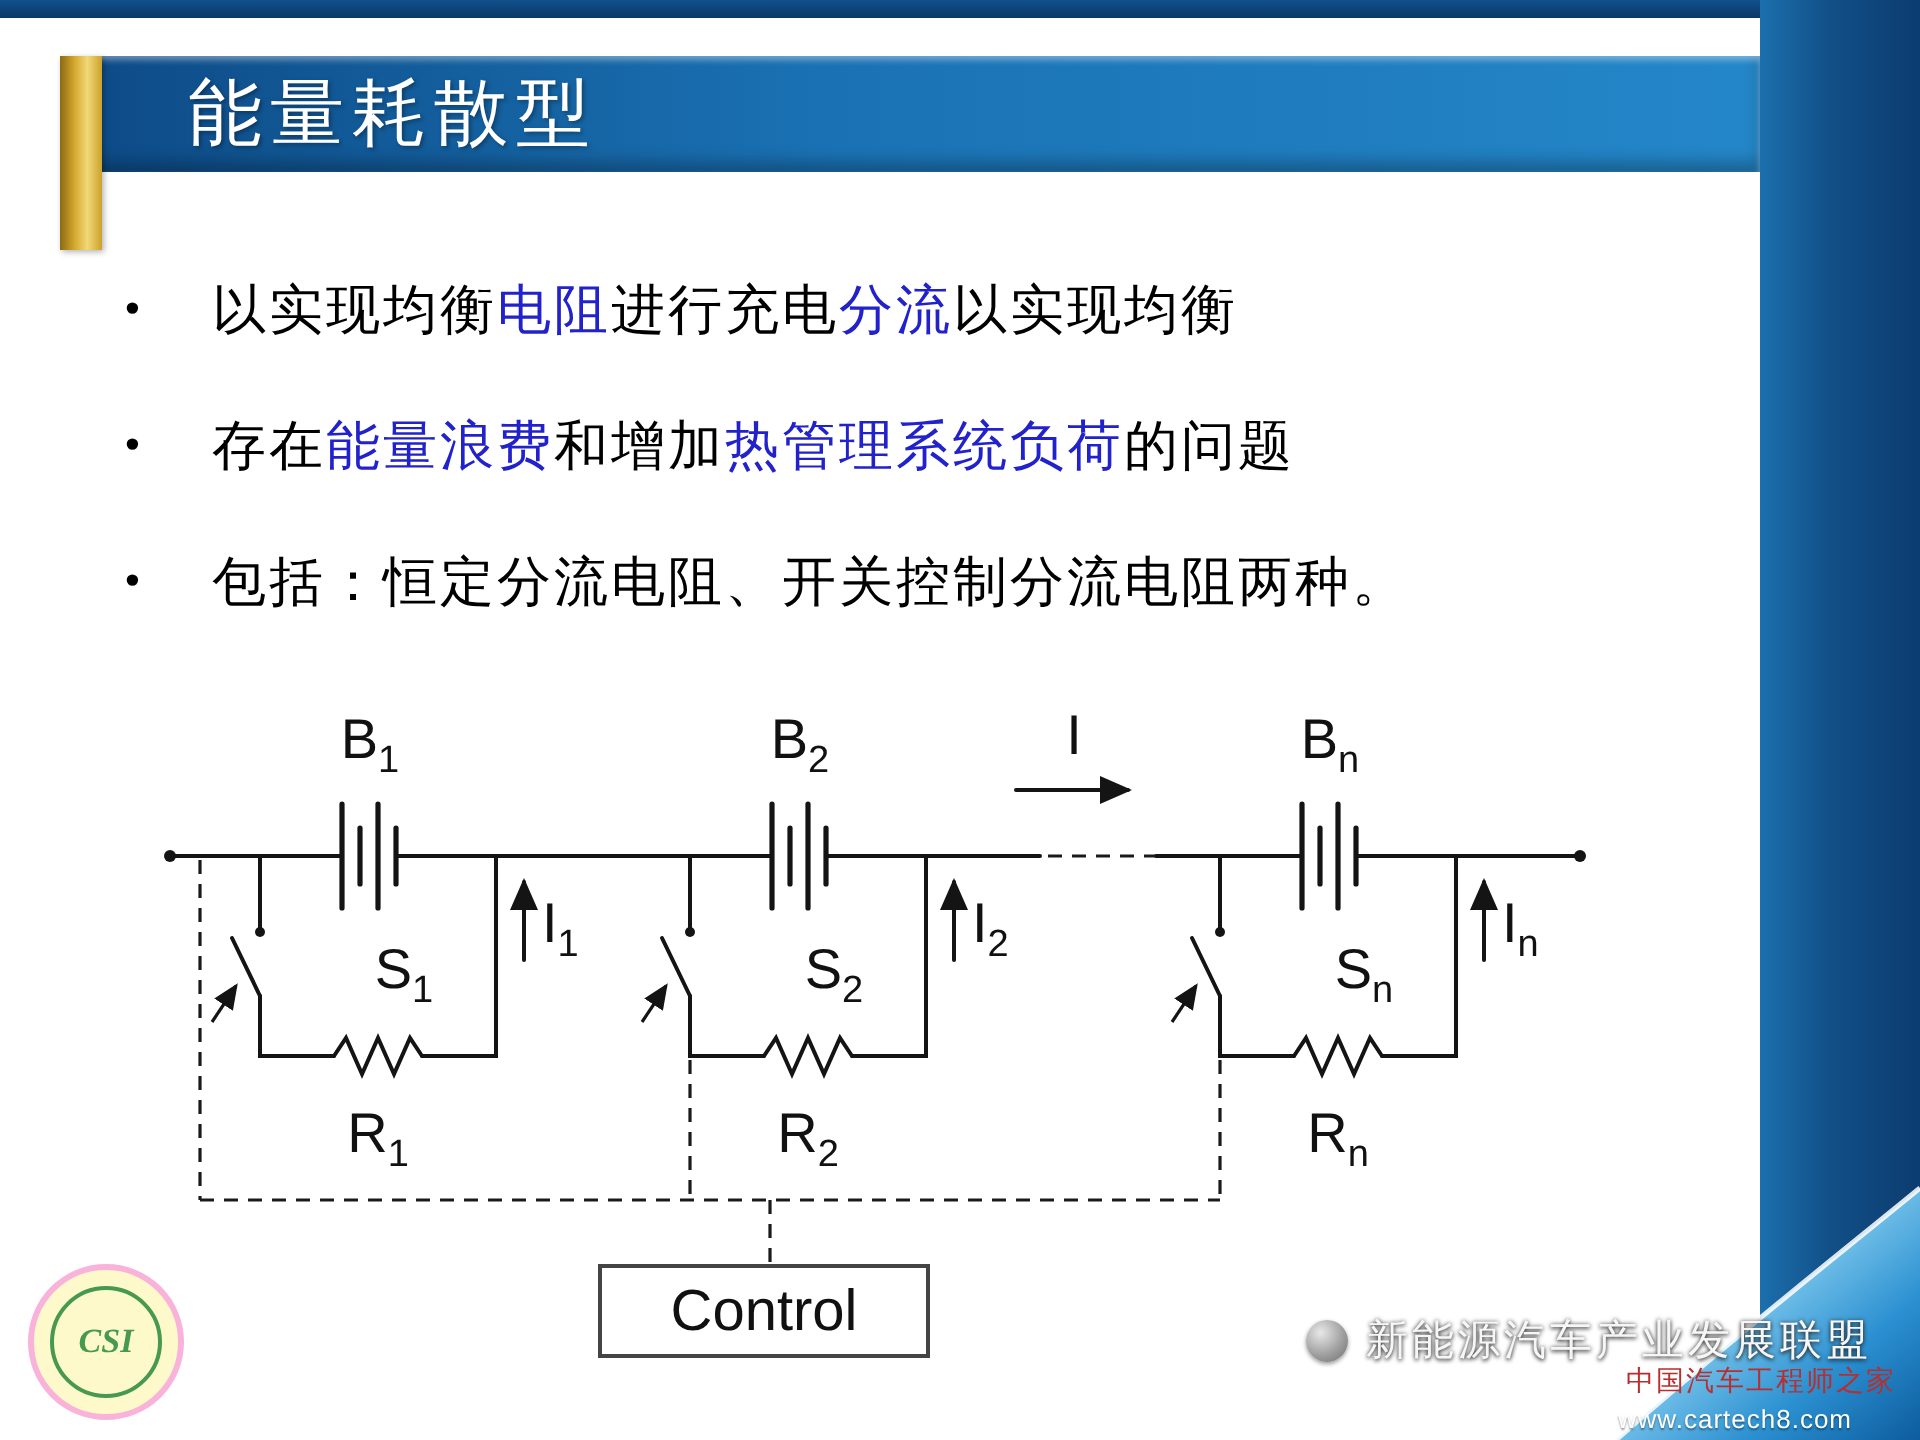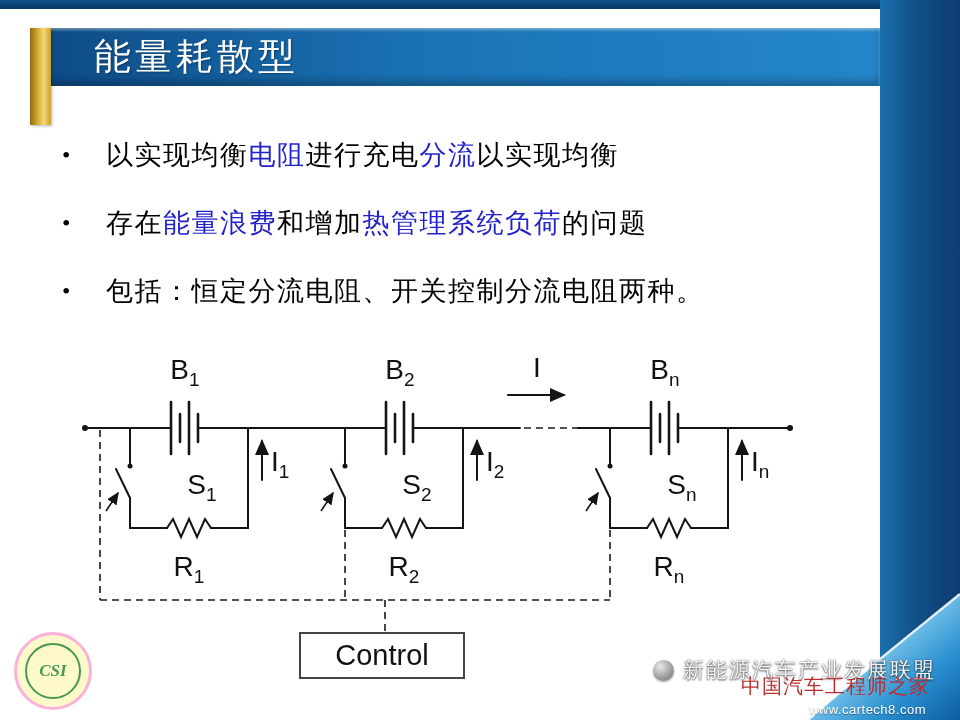--- a/index.html
+++ b/index.html
@@ -43,21 +43,21 @@
     display:flex;align-items:center;justify-content:center;}
   .csi-inner span{color:#2e8b3a;font-size:17px;font-weight:bold;font-style:italic;
     font-family:"Liberation Serif",serif;}
   .curl{position:absolute;right:0;bottom:0;z-index:2;}
   .alliance{position:absolute;right:24px;bottom:36px;display:flex;align-items:center;gap:9px;z-index:4;
     color:#f6f6f6;font-size:21px;letter-spacing:2px;
     text-shadow:0 1px 2px rgba(0,0,0,.6),0 0 2px rgba(60,60,60,.8);}
   .alliance-icon{width:21px;height:21px;border-radius:50%;flex:none;
     background:radial-gradient(circle at 35% 30%,#e8e8e8,#9a9a9a 60%,#6f6f6f);
     box-shadow:0 1px 2px rgba(0,0,0,.4);}
-  .site-name{position:absolute;right:30px;bottom:20px;color:#b92f2f;font-size:20px;letter-spacing:1px;z-index:4;
+  .site-name{position:absolute;right:12px;bottom:20px;color:#b92f2f;font-size:14px;letter-spacing:1px;z-index:4;
     font-family:"Liberation Sans",sans-serif;}
   .site-url{position:absolute;right:34px;bottom:3px;color:#ffffff;font-size:13px;letter-spacing:.5px;z-index:4;
     font-family:"Liberation Sans",sans-serif;text-shadow:0 1px 1px rgba(0,0,0,.4);}
 </style>
 </head>
 <body>
 
 <div class="slide">
 
   <div class="top-strip"></div>

